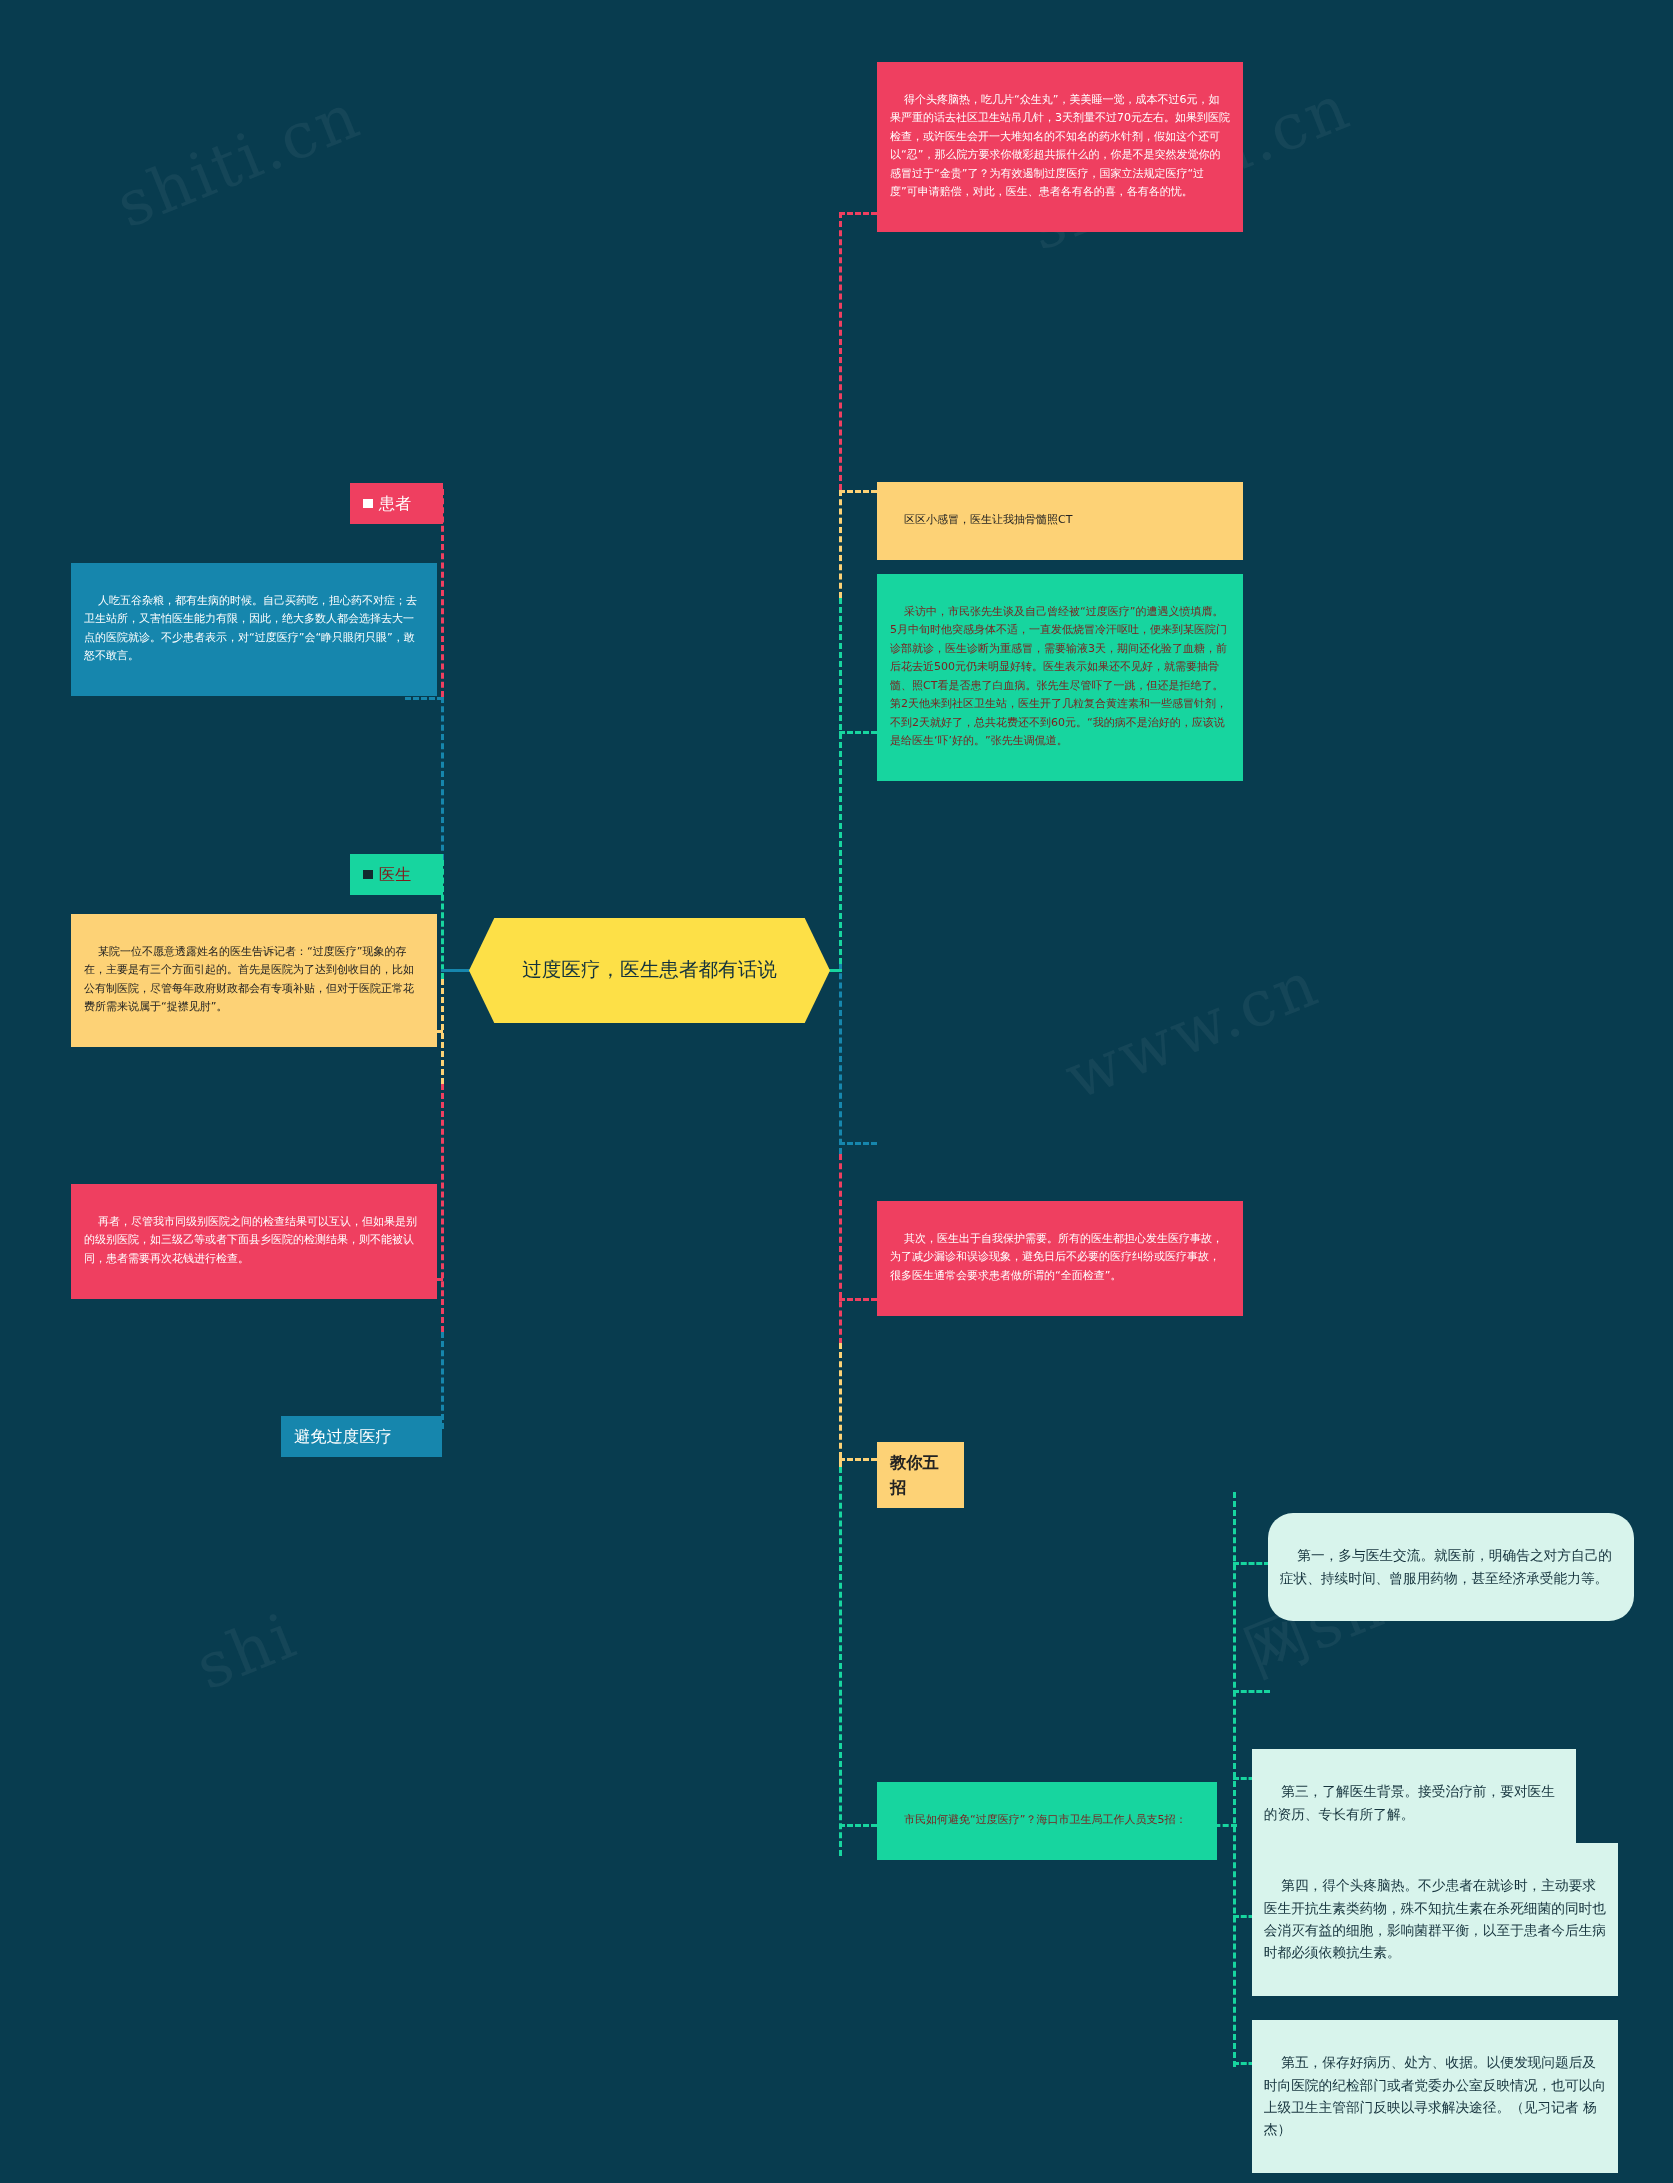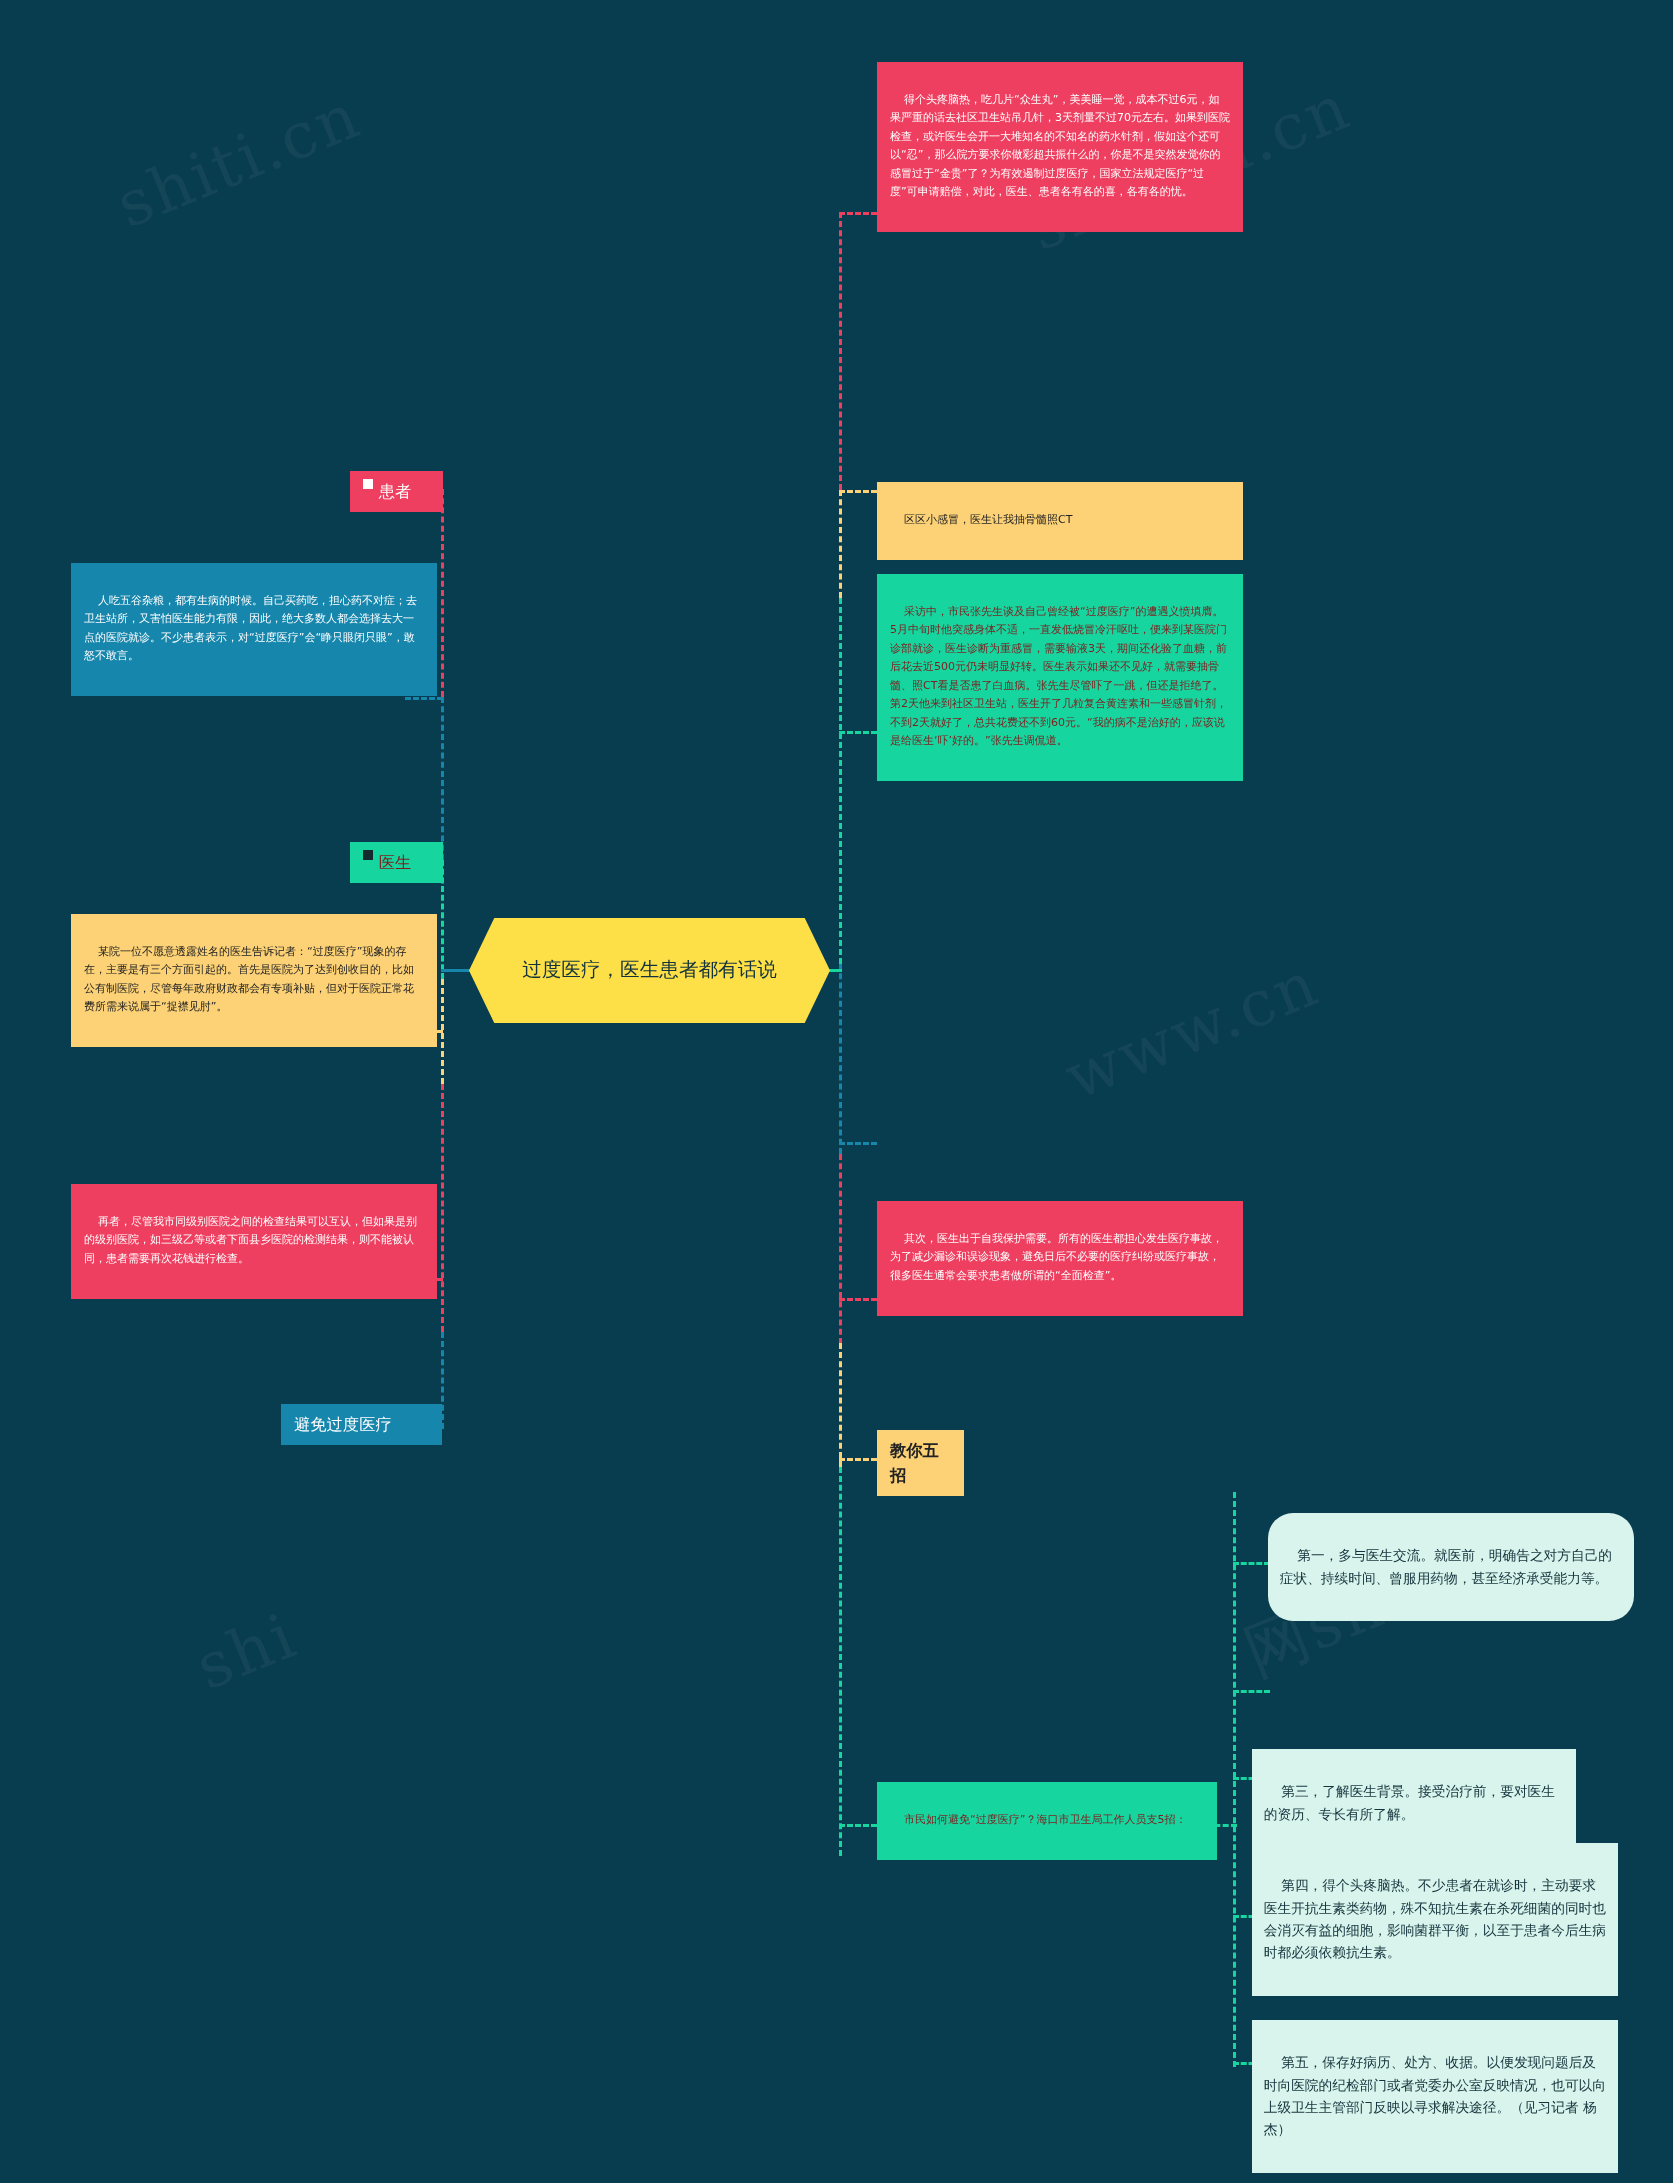--- a/index.html
+++ b/index.html
@@ -36,20 +36,22 @@
     padding:9.2px 11.8px 10.5px 11.8px;
     font-size:13.7px;
     line-height:1.62;
   }
   
   .chip{
     padding:7.8px 13px;
     font-size:16.3px;
     line-height:1.55;
     display:flex;
+    align-items:center;
+    margin-top:12px;
   }
   .bullet{
     display:inline-block;
     width:9.8px;height:9.8px;
     margin-right:5.9px;
     flex:0 0 auto;
   }
   .bullet.dark{background:#ffffff;}
   .bullet.black{background:#122a2e;}
 

